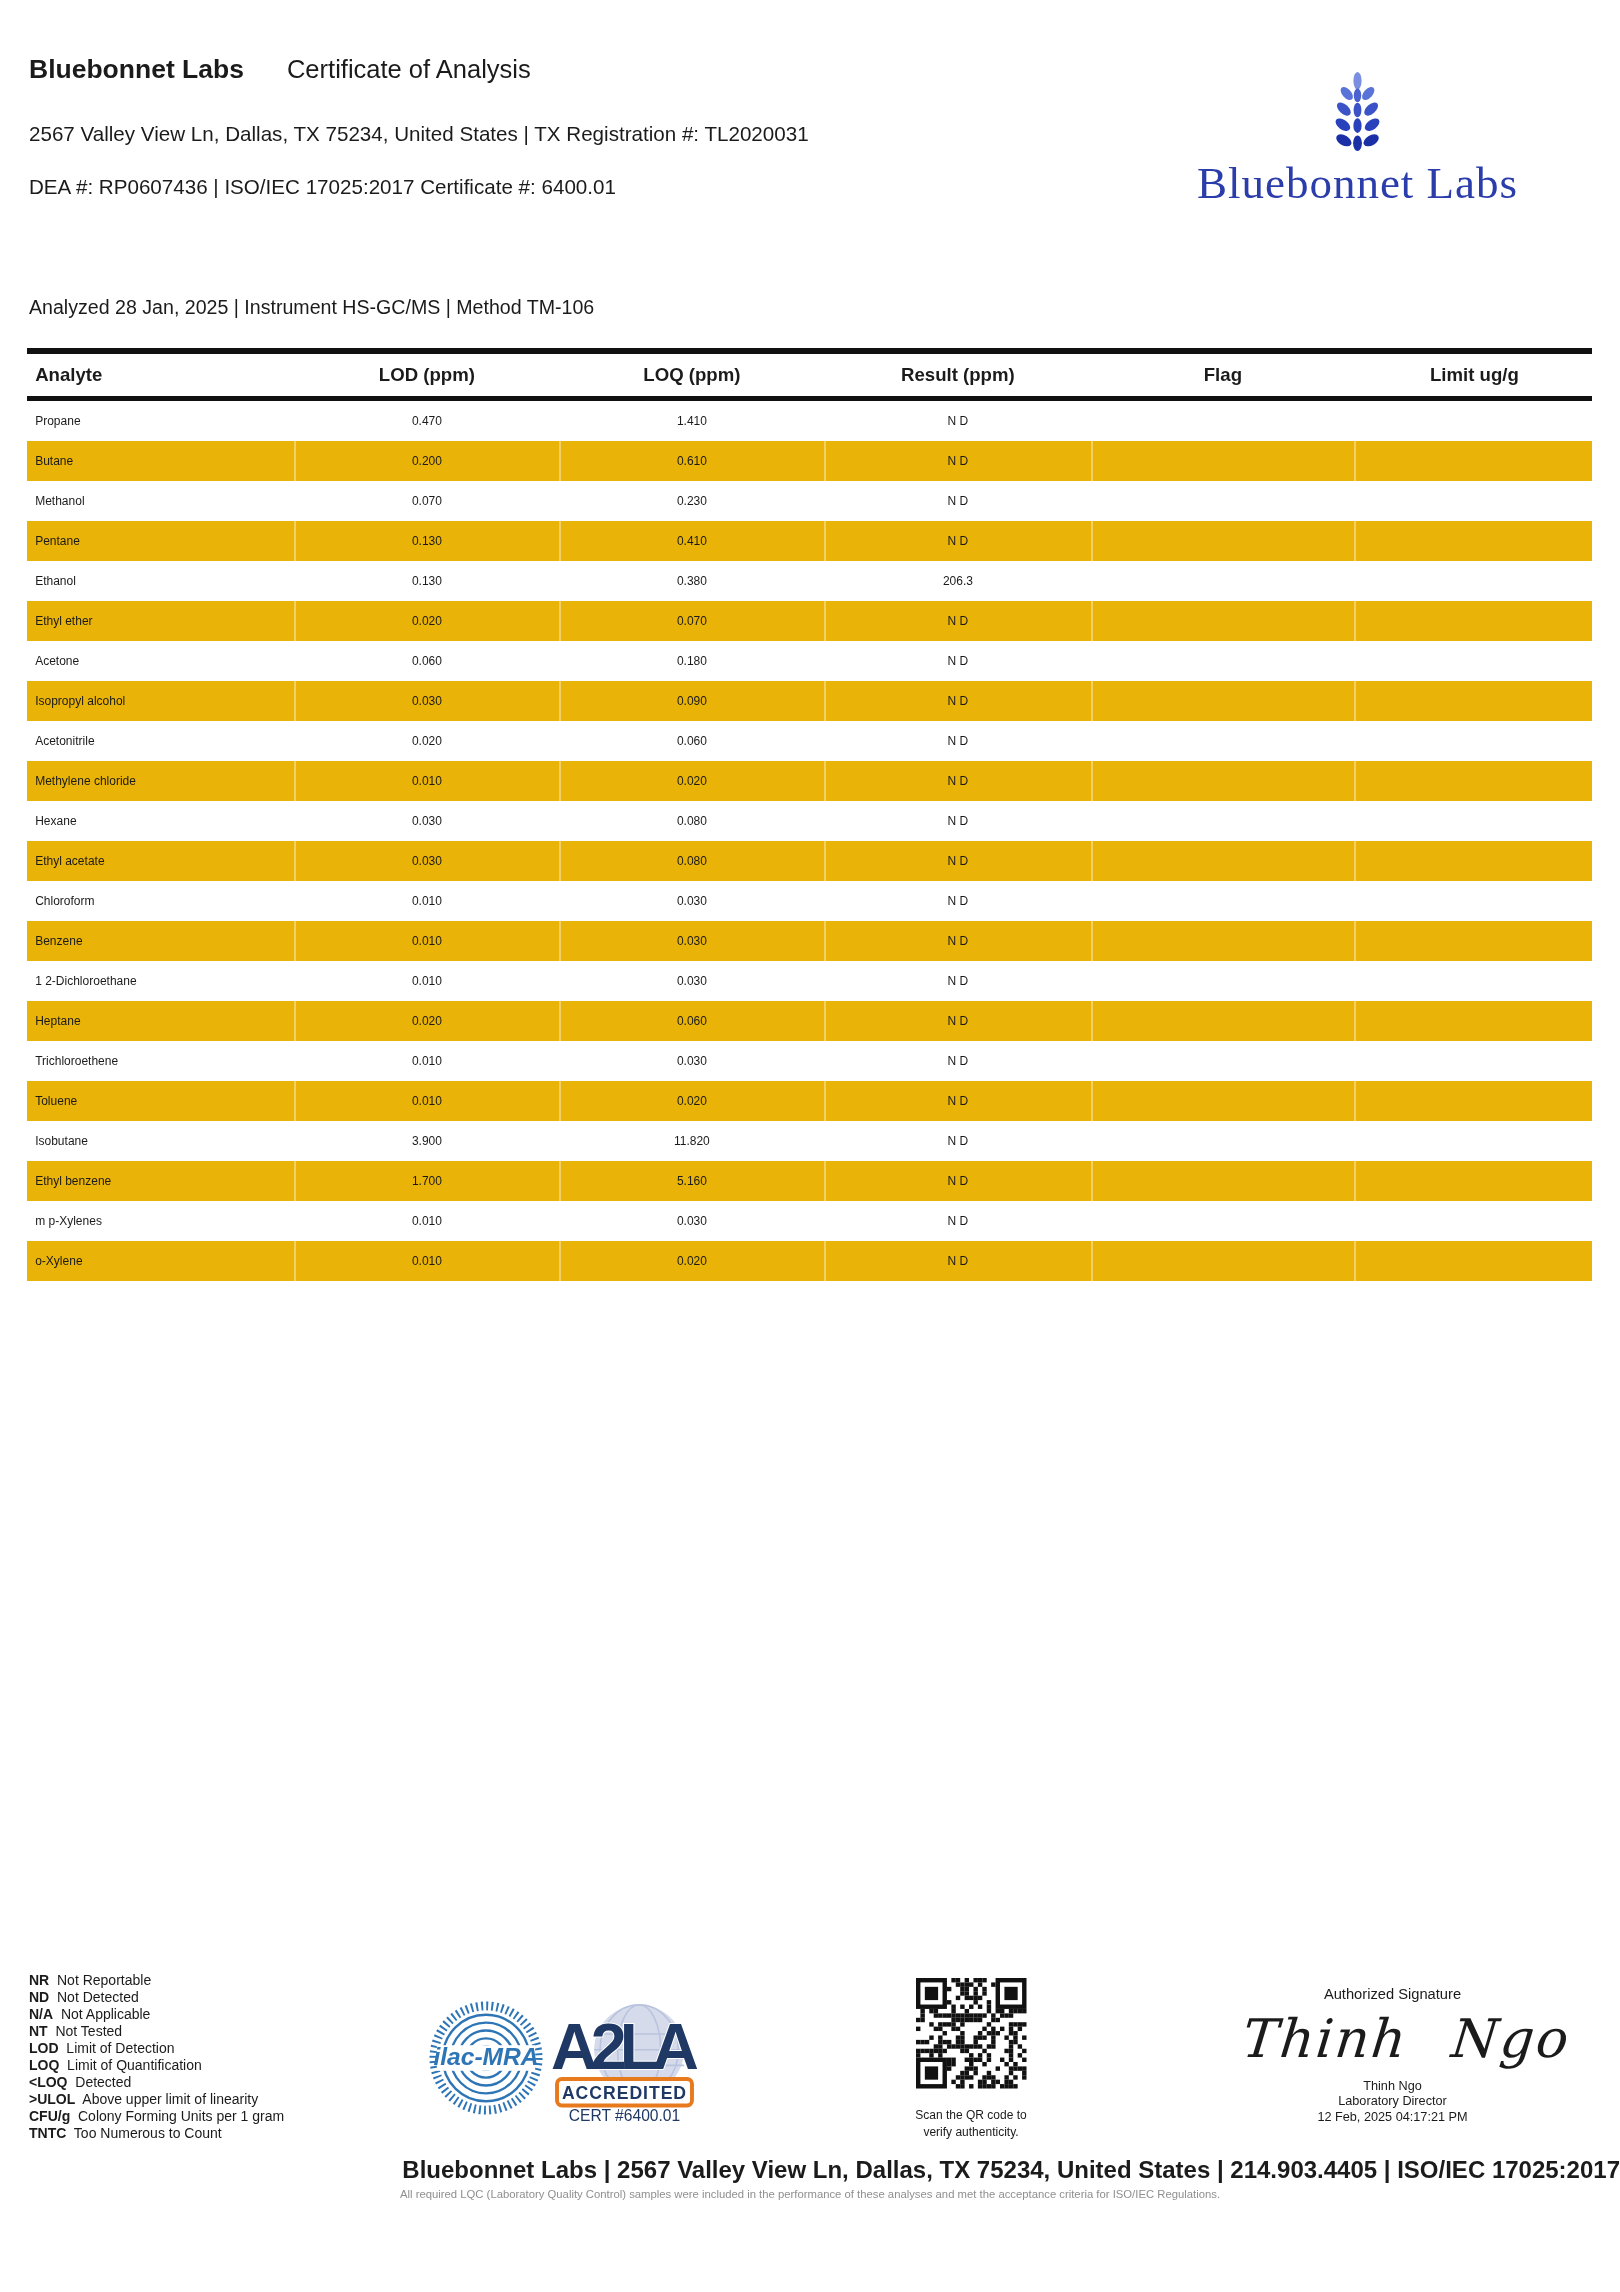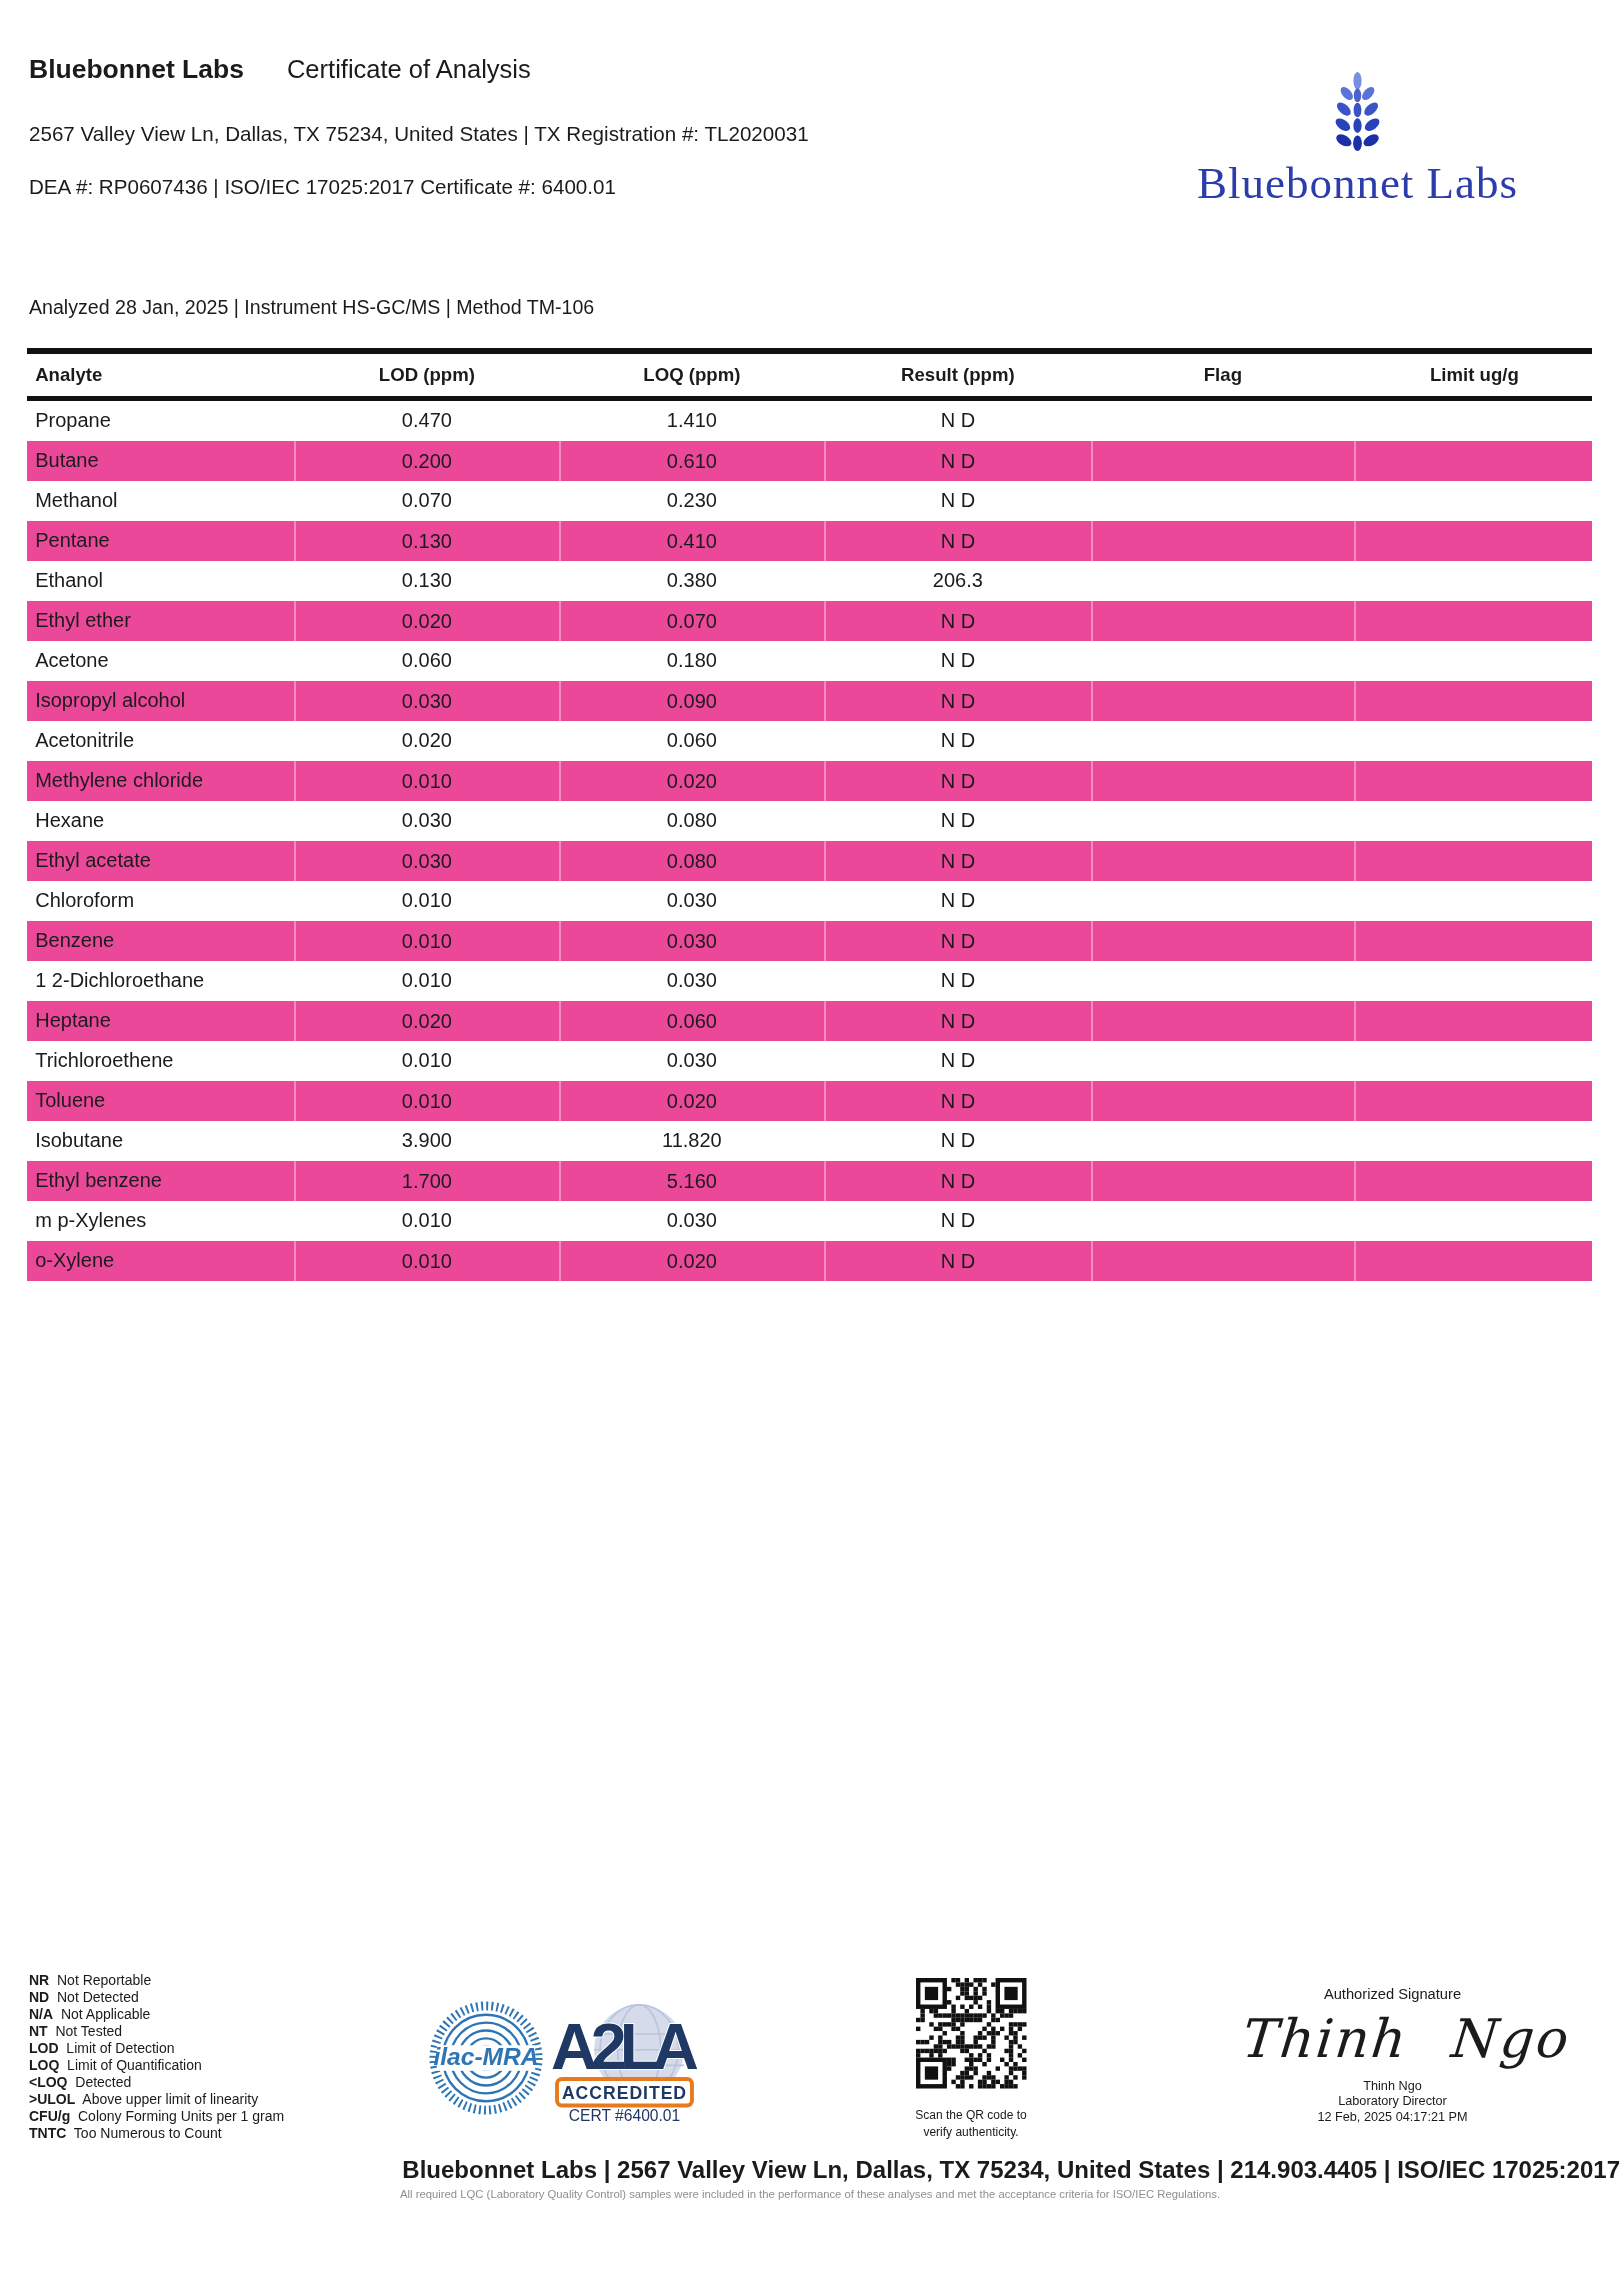--- a/index.html
+++ b/index.html
@@ -23,22 +23,22 @@
   
   .report-title { left:29px; top:239px; font-size:38px; letter-spacing:0.5px; }
   .report-subtitle { left:29px; top:296px; font-size:19.6px; }
 
   
   .res-table { left:27.4px; top:348px; width:1565px; }
   .bar { height:5.9px; background:#111; }
   .bar.mid { height:4.9px; }
   .thead-row, .tr { display:grid; grid-template-columns:267px 265px 265px 267px 263px 240px; }
   .thead-row { height:42px; align-items:center; font-weight:bold; font-size:18.6px; }
-  .tr { height:40px; align-items:center; font-size:20px; }
-  .tr.stripe { background:#ec4899; }
+  .tr { height:40px; align-items:center; font-size:12px; }
+  .tr.stripe { background:#eab308; }
   .td, .th { text-align:center; }
   .td.c0, .th.c0 { text-align:left; padding-left:7.8px; }
   .tr.stripe .td + .td { box-shadow: inset 2px 0 0 rgba(255,255,255,.38); height:100%; line-height:40px; }
 
   
   .legend { left:29px; top:1972px; font-size:14px; line-height:17px; }
   .legend-line b { font-weight:bold; }
   .legend-line span { white-space:pre-wrap; }
 
   .ilac { left:429px; top:2000px; }

